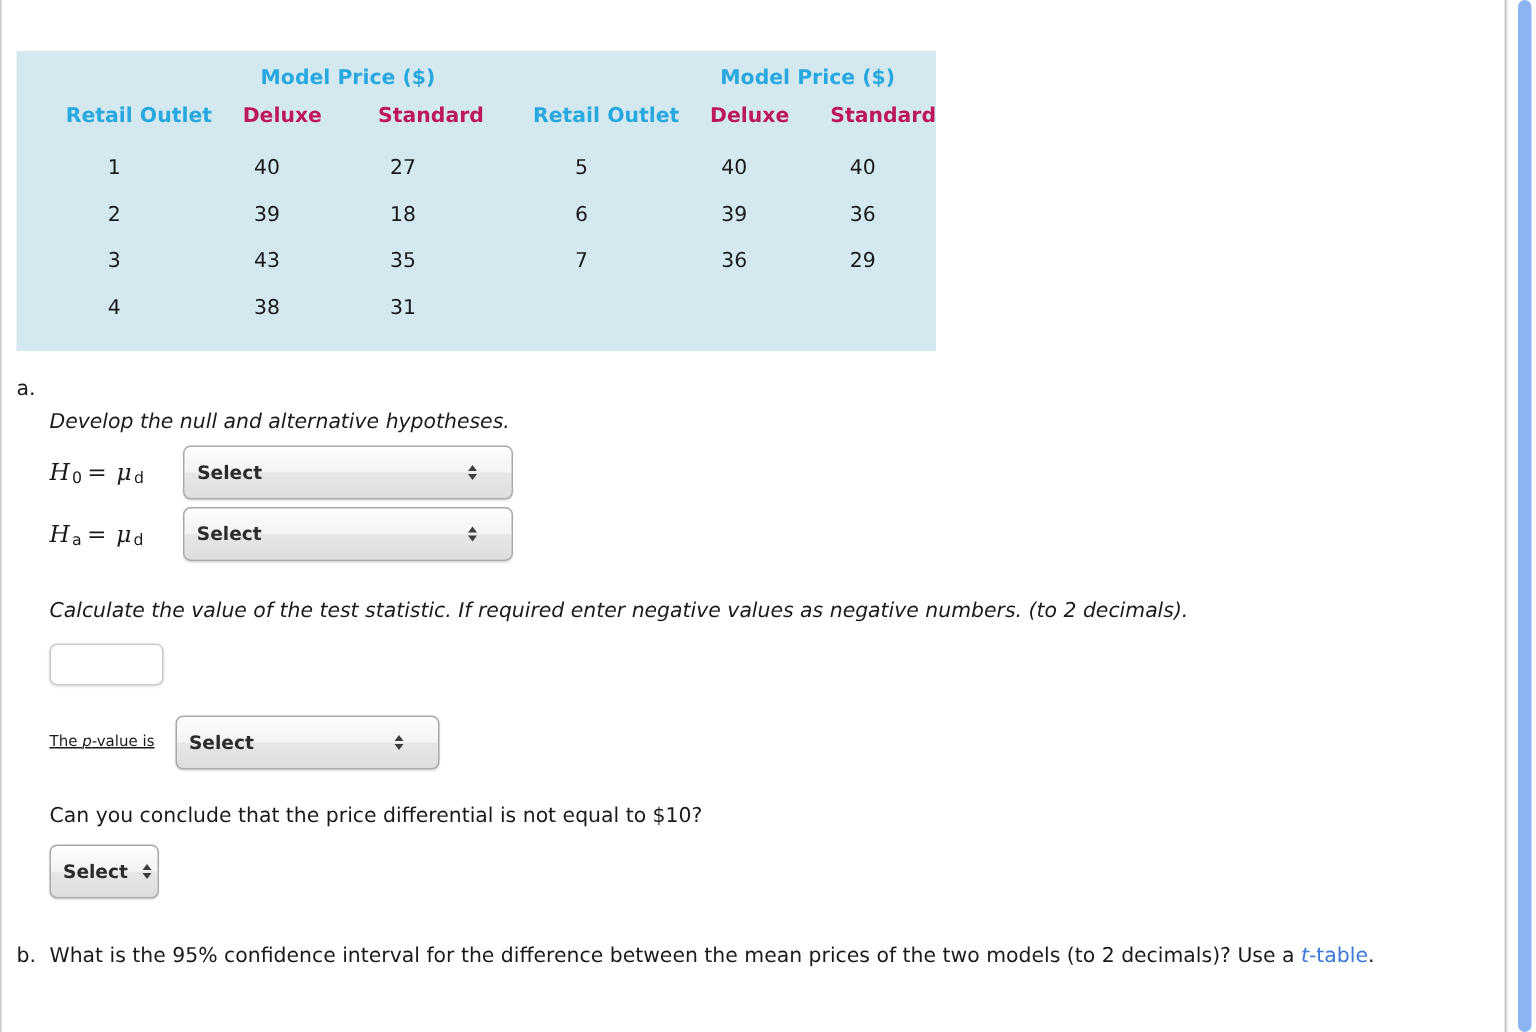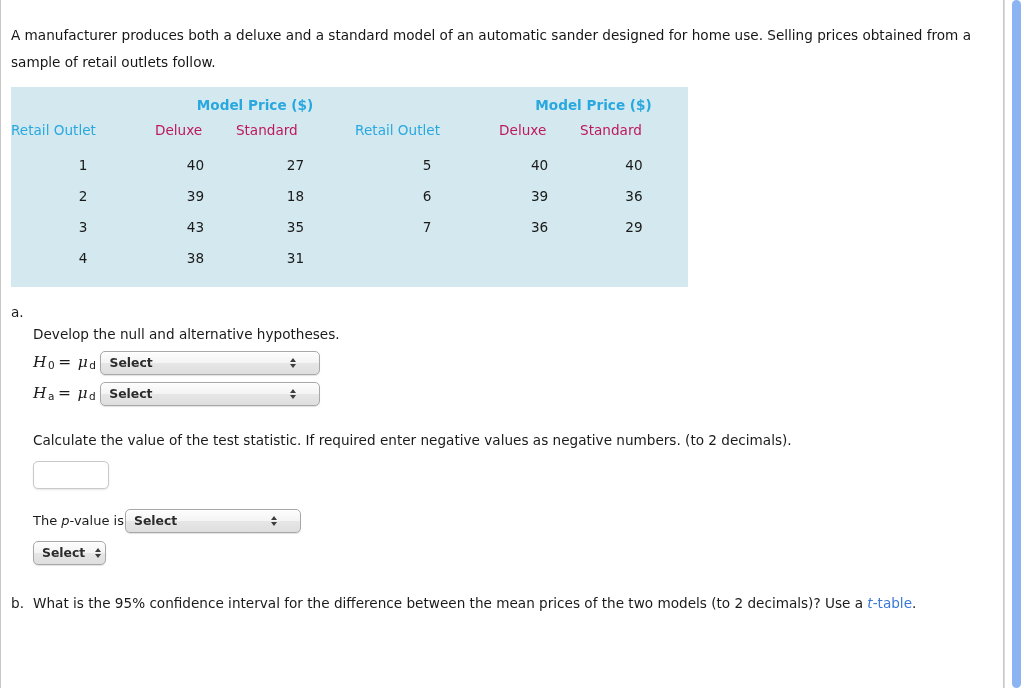--- a/index.html
+++ b/index.html
@@ -33,42 +33,42 @@
     font-size: 13.6px;
     line-height: 1.95;
     color: #161616;
     max-width: 995px;
   }
 
   
   .price-table {
     margin-top: 12px;
     background: #d4e9ef;
-    width: 677px;
+    width: 613px;
     padding: 10px 0 14px 0;
     box-sizing: border-box;
   }
   table.pt {
     border-collapse: collapse;
     width: 100%;
   }
   table.pt td, table.pt th {
     padding: 0;
     font-size: 13.6px;
   }
   .grp-head {
     color: #29a8e0;
     font-weight: bold;
     text-align: center;
     padding-bottom: 9px !important;
     font-size: 14px;
   }
   .col-head {
-    font-weight: normal;
-    text-align: left;
+    font-weight: bold;
+    text-align: right;
     padding-bottom: 11px !important;
     font-size: 13.6px;
   }
   .col-head.blue { color: #29a8e0; }
   .col-head.dark { color: #be185d; }
   td.num {
     text-align: center;
     padding: 8px 0 7px 0 !important;
     color: #1a1a1a;
   }
@@ -92,28 +92,30 @@
     font-size: 13.6px;
   }
   .qbody {
     flex: 1;
     font-size: 13.6px;
   }
   .qtext { line-height: 1.62; max-width: 985px; }
 
   .sub {
     margin-top: 22px;
+    font-style: italic;
   }
   .sub2 { margin-top: 20px; }
 
   
   .hyp-row {
     display: flex;
     align-items: center;
     margin-top: 5px;
+    gap: 22px;
   }
   .hyp-expr {
     font-family: "DejaVu Serif", "Liberation Serif", serif;
     font-style: italic;
     font-size: 15.5px;
     white-space: nowrap;
     margin-right: 4px;
     letter-spacing: .5px;
   }
   .hyp-expr sub {
@@ -137,21 +139,21 @@
 
   
   .sel {
     display: inline-flex;
     align-items: center;
     justify-content: space-between;
     background: linear-gradient(to bottom, #fdfdfd 0%, #f4f4f4 48%, #e6e6e6 52%, #dedede 100%);
     border: 1px solid #a8a8a8;
     border-radius: 5px;
     box-shadow: 0 1px 1px rgba(0,0,0,.12), inset 0 1px 0 #ffffff;
-    height: 24px;
+    height: 36px;
     padding: 0 23px 0 8px;
     box-sizing: border-box;
     font-size: 12.4px;
     font-weight: bold;
     color: #2b2b2b;
     cursor: default;
     vertical-align: middle;
   }
   .sel .sel-label { white-space: nowrap; }
   .sel-arrows {
@@ -184,21 +186,21 @@
     background: #ffffff;
     border: 1px solid #c9c9c9;
     border-radius: 5px;
     box-shadow: 0 1px 2px rgba(0,0,0,.10);
     box-sizing: border-box;
     vertical-align: middle;
   }
   .tinput-stat { width: 76px; height: 28px; }
 
   .inline-row { display: flex; align-items: center; }
-  .inline-row .lbl { margin-right: 1px; font-size: 13px; }
+  .inline-row .lbl { margin-right: 14px; font-size: 10px; text-decoration: underline; }
 
   .ital { font-style: italic; }
   .tlink {
     color: #3b78d8;
     text-decoration: none;
     font-style: italic;
   }
   .tlink .tl-rest { font-style: normal; }
 
   
@@ -220,21 +222,20 @@
     background: #8cb4f2;
     border-radius: 5px;
   }
 </style>
 </head>
 <body>
 
 <div id="page">
   <div class="content">
 
-    <div class="intro">A manufacturer produces both a deluxe and a standard model of an automatic sander designed for home use. Selling prices obtained from a sample of retail outlets follow.</div>
 
     <div class="price-table">
       <table class="pt">
         <colgroup>
           <col class="c-outlet">
             <col class="c-deluxe">
             <col class="c-standard">
           <col class="c-gap">
           <col class="c-outlet2">
             <col class="c-deluxe2">
@@ -334,20 +335,21 @@
           <span class="lbl"><span>The </span><span class="ital">p</span><span>-value is</span></span>
           <span class="sel sel-w-pval">
             <span class="sel-label">Select</span>
             <span class="sel-arrows">
                 <span class="up"></span>
                 <span class="dn"></span>
               </span>
           </span>
         </div>
 
+        <div class="sub2">Can you conclude that the price differential is not equal to $10?</div>
         <div style="margin-top:8px;">
           <span class="sel sel-w-small">
             <span class="sel-label">Select</span>
             <span class="sel-arrows">
                 <span class="up"></span>
                 <span class="dn"></span>
               </span>
           </span>
         </div>
       </div>

